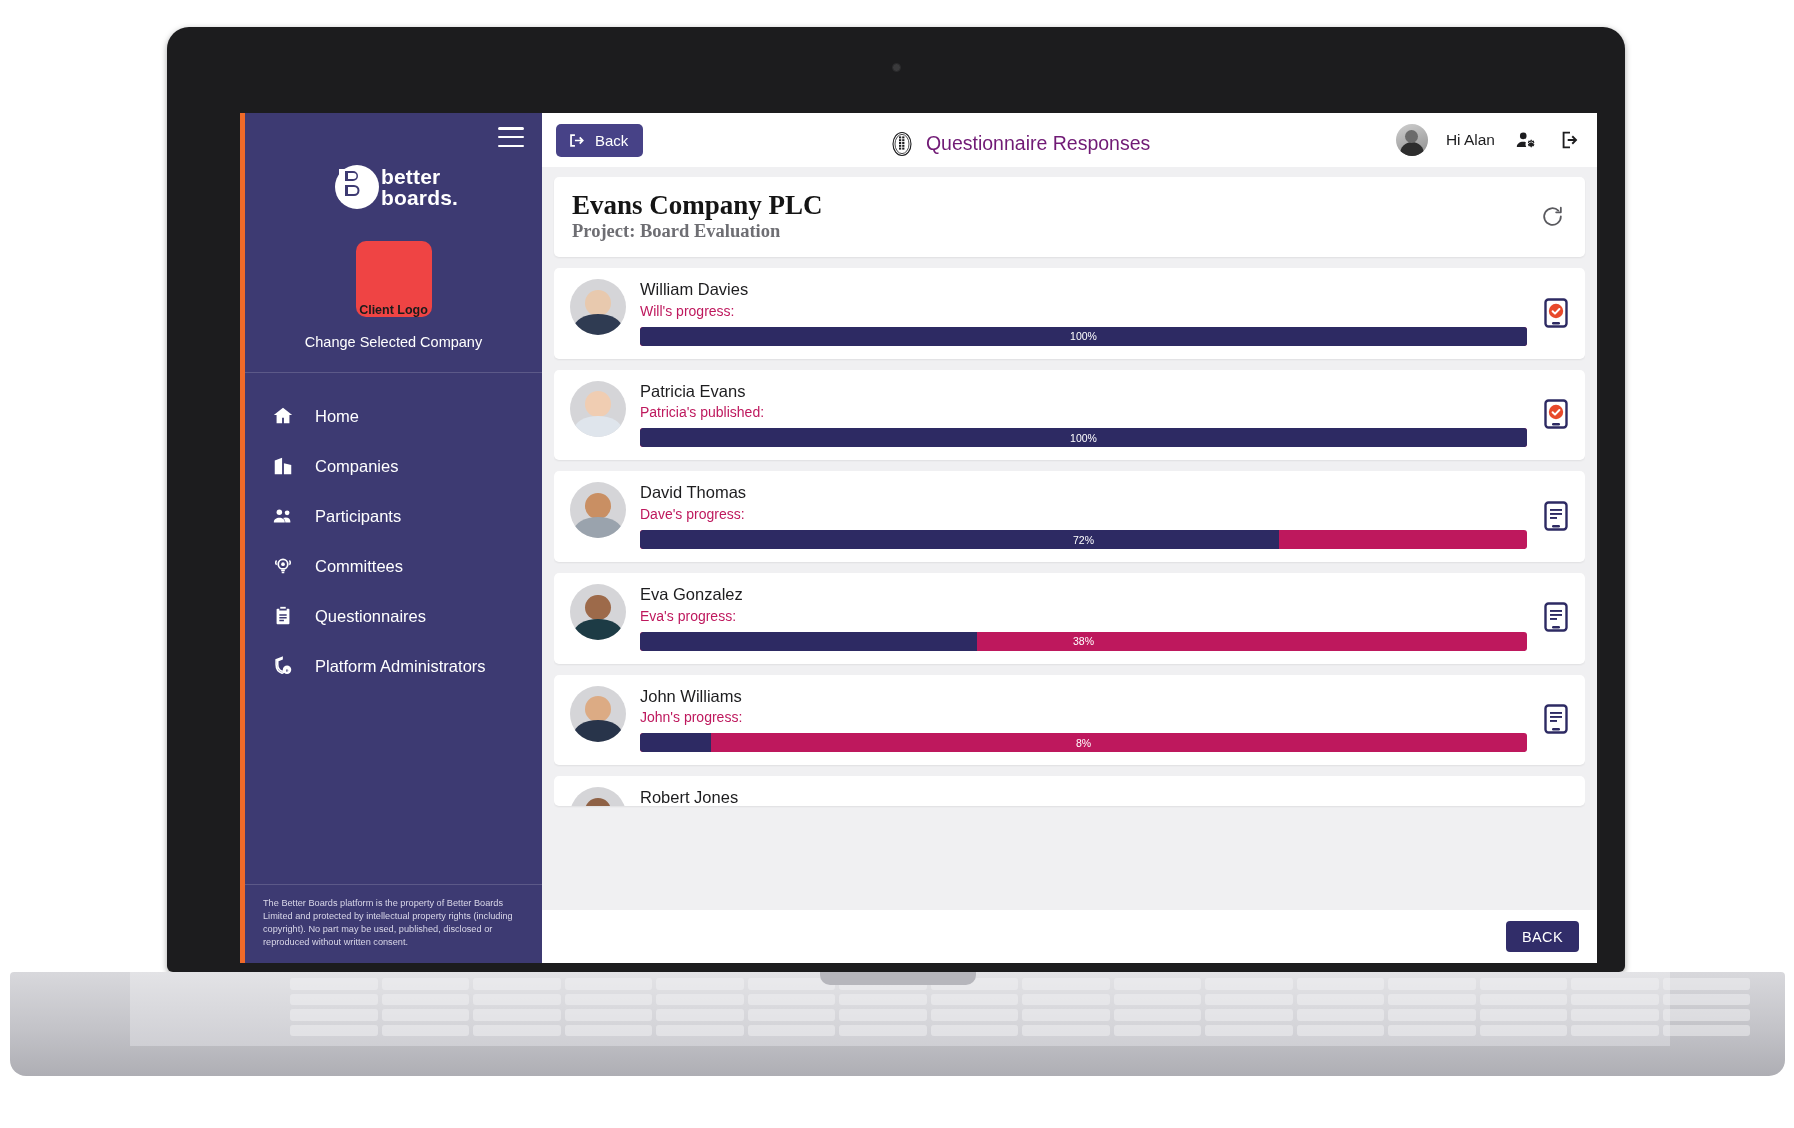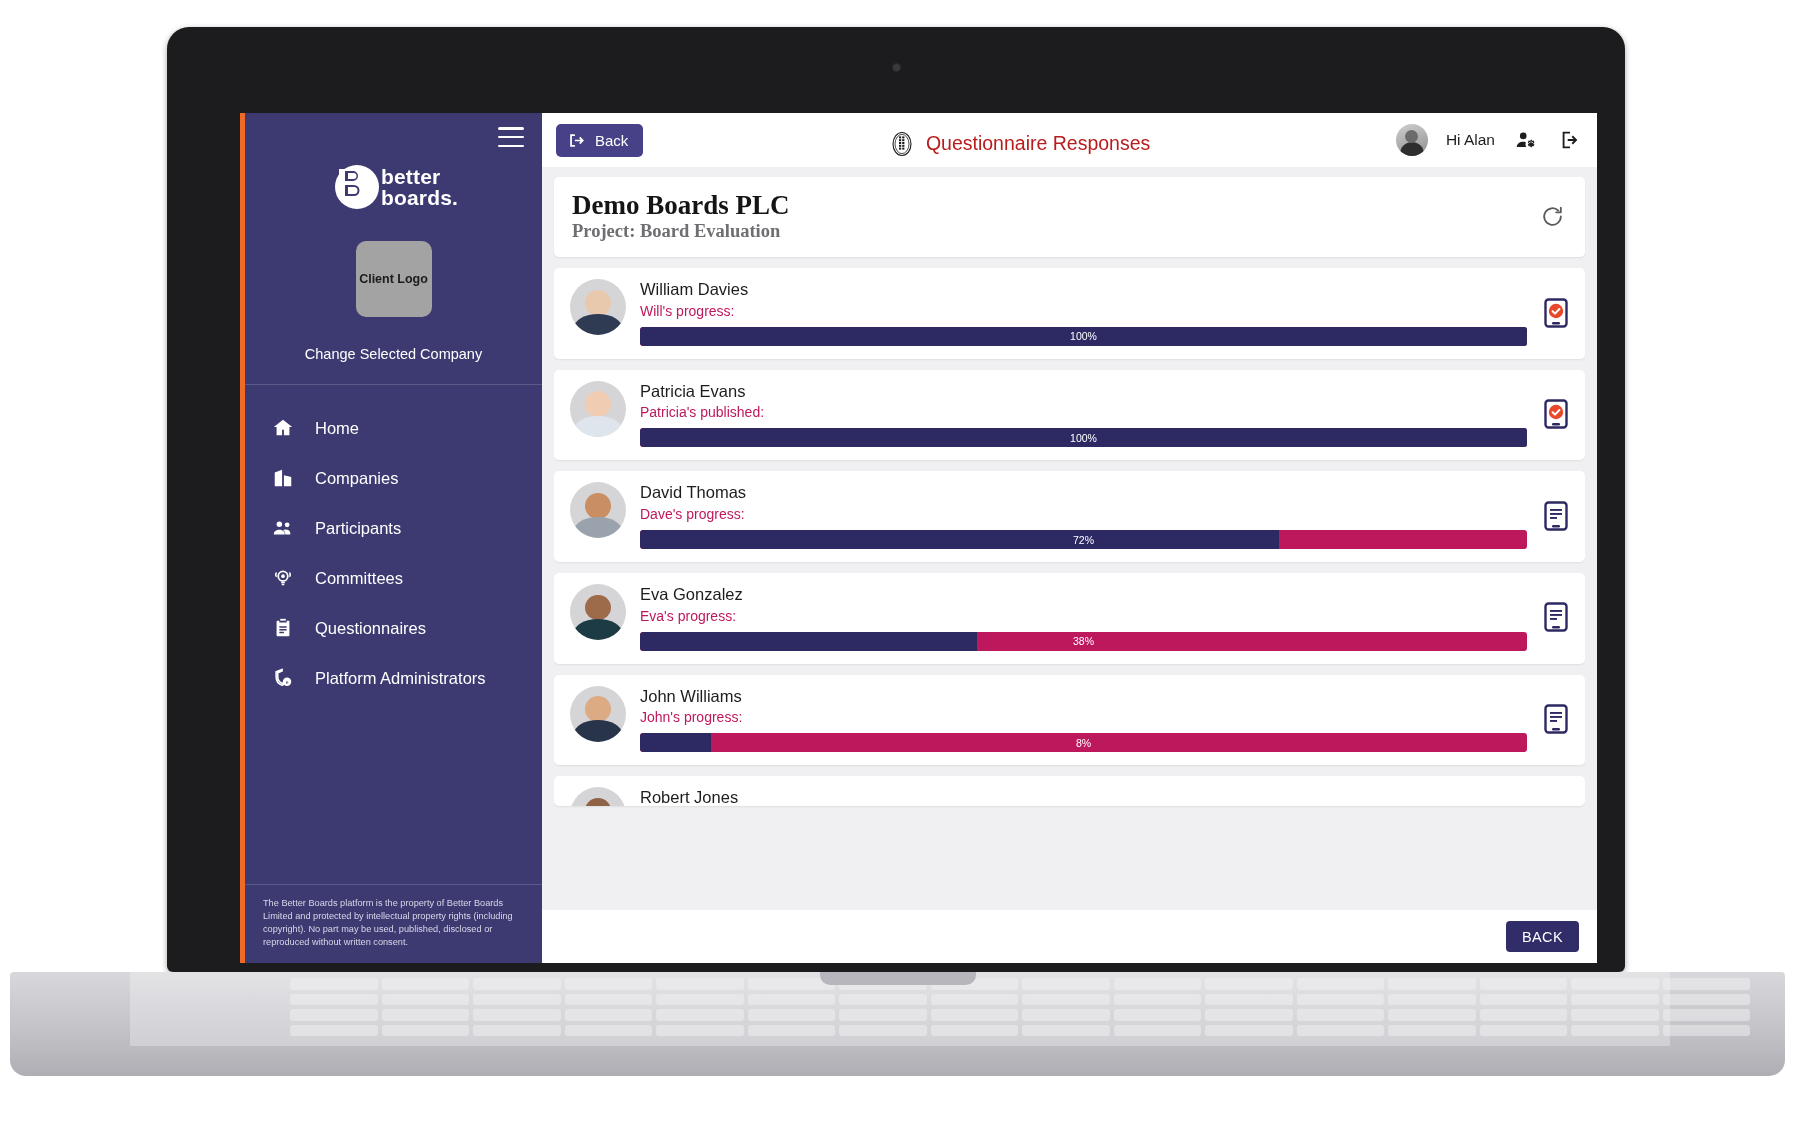--- a/index.html
+++ b/index.html
@@ -109,24 +109,24 @@
   .brand-text {
     color: #fff;
     font-weight: bold;
     font-size: 21px;
     line-height: 21px;
     letter-spacing: .2px;
   }
 
   .client-logo {
     width: 76px; height: 76px;
-    background: #a3a3a3;
+    background: #ef4444;
     border-radius: 10px;
-    margin: 28px auto 12px;
-    display: flex; align-items: center; justify-content: center;
+    margin: 28px auto 0;
+    display: flex; align-items: flex-end; justify-content: center;
     font-size: 12.5px; font-weight: bold; color: #1b1b1b;
   }
   .change-company {
     text-align: center;
     color: #fff;
     font-size: 14.5px;
     margin: 17px 0 22px;
     cursor: pointer;
   }
 
@@ -188,21 +188,21 @@
   }
   .btn-back svg { width: 19px; height: 19px; fill: #fff; }
 
   .topbar-title {
     flex: 1;
     display: flex;
     align-items: center;
     justify-content: center;
     gap: 11px;
     font-size: 19.5px;
-    color: #b91c1c;
+    color: #701a75;
     margin-top: 7px;
   }
   .seal { width: 26px; height: 26px; }
 
   .topbar-right { display: flex; align-items: center; gap: 18px; }
   .avatar-sm {
     width: 32px; height: 32px; border-radius: 50%;
     background: linear-gradient(160deg,#cfcfcf,#8e8e8e);
     position: relative; overflow: hidden;
   }
@@ -487,21 +487,21 @@
                 <path d="M15.2 7.2l-1.5 1.5 2.3 2.3H9.5v2.1h6.5l-2.3 2.3 1.5 1.5L20 12z"></path>
               </svg>
           </span>
         </div>
       </div>
 
       <div class="content">
 
         <div class="title-card">
           <div>
-            <div class="title-main">Demo Boards PLC</div>
+            <div class="title-main">Evans Company PLC</div>
             <div class="title-sub">Project: Board Evaluation</div>
           </div>
           <div class="refresh-btn">
             <svg viewBox="0 0 24 24">
                 <path d="M20 12a8 8 0 1 1-2.4-5.7" stroke-linecap="round"></path>
                 <path d="M20 3.5V8h-4.5" stroke-linecap="round" stroke-linejoin="round"></path>
               </svg>
           </div>
         </div>
 

